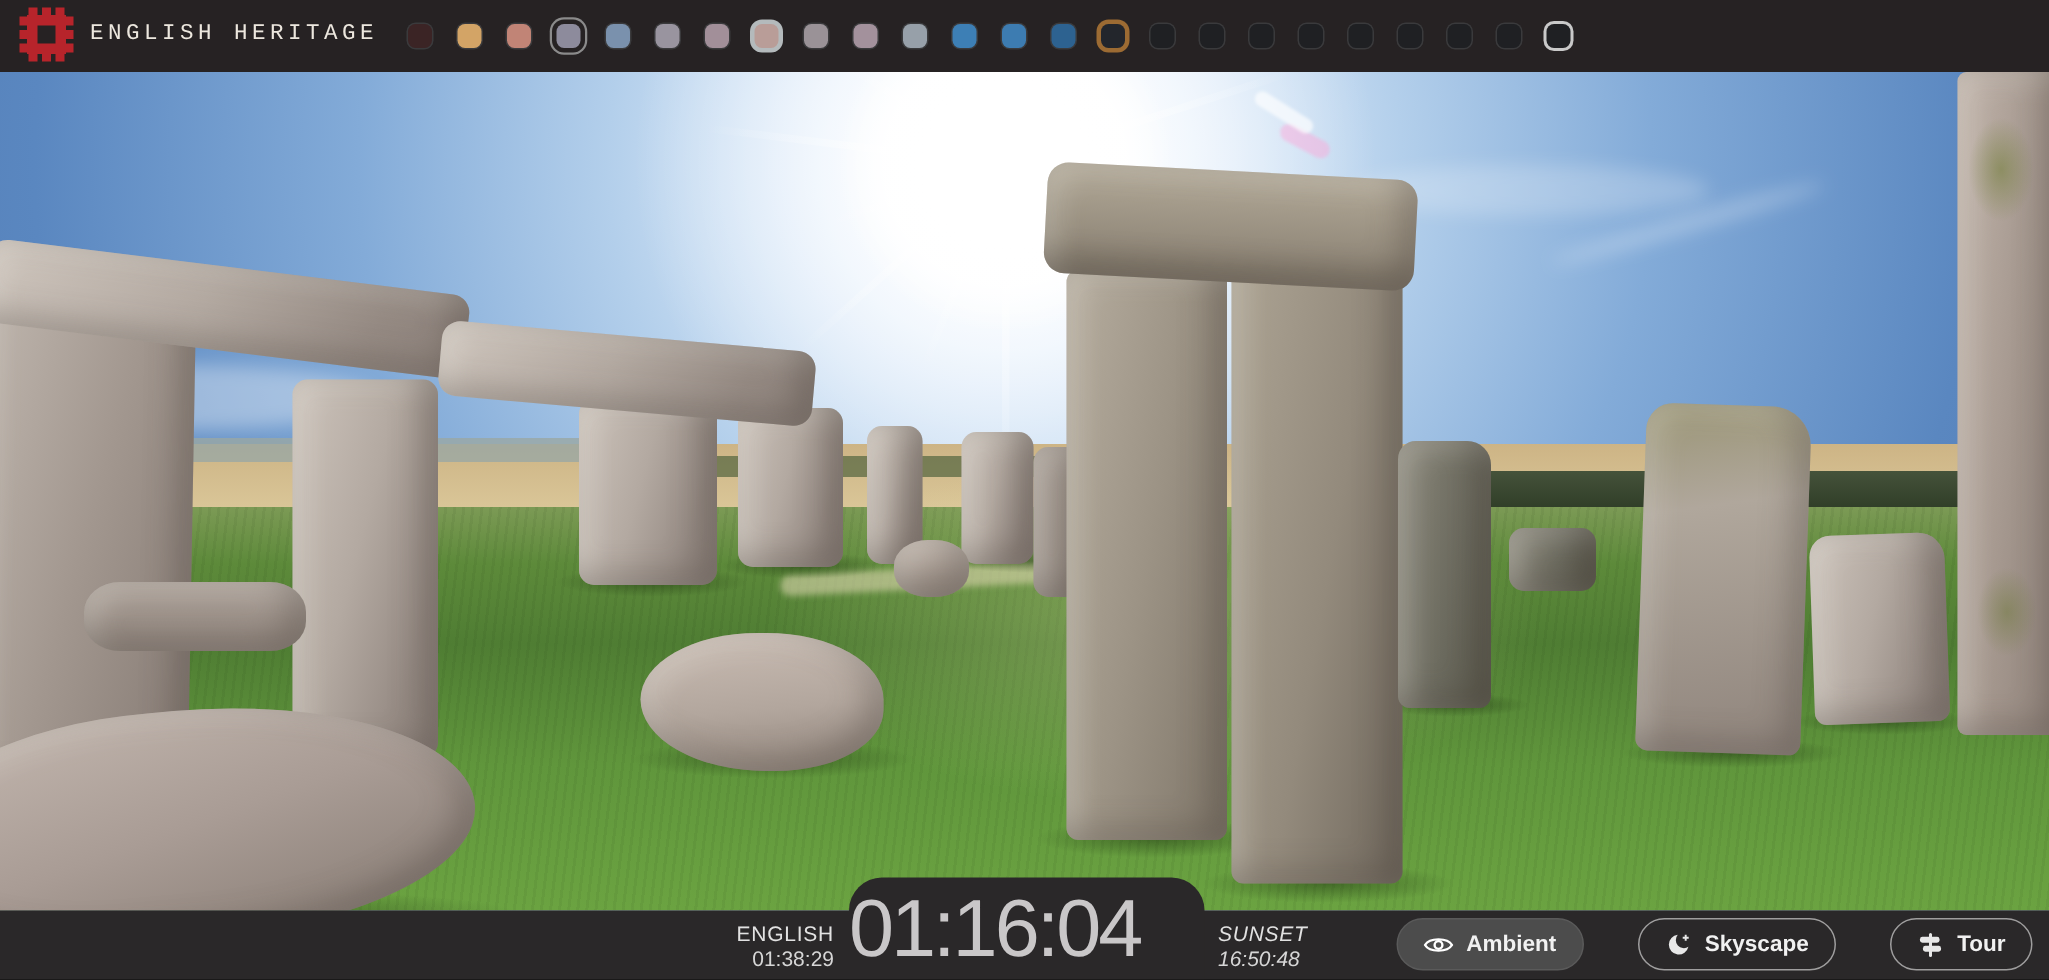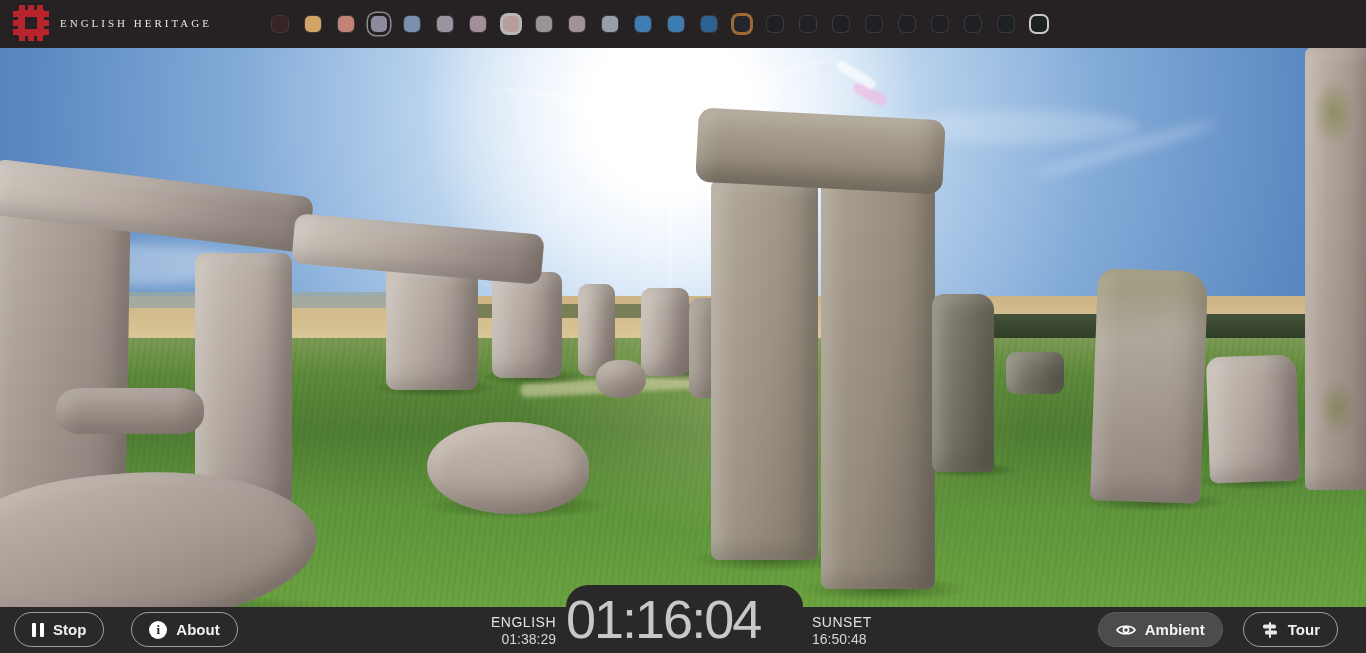--- a/index.html
+++ b/index.html
@@ -4,21 +4,21 @@
 <style>
   html,body{margin:0;padding:0;background:#111;}
   *{box-sizing:border-box;}
   #app{position:relative;width:1366px;height:653px;overflow:hidden;
        font-family:"Liberation Sans",sans-serif;background:#262223;}
 
   
   #topbar{position:absolute;left:0;top:0;width:1366px;height:48px;background:#262223;z-index:30;}
   .brand{position:absolute;left:12px;top:4px;display:flex;align-items:center;gap:10px;}
   .brand-text{display:flex;flex-direction:column;justify-content:center;}
-  .brand-line1{color:#ece7de;font-family:Liberation Serif, serif;font-size:11px;letter-spacing:3px;line-height:12px;}
+  .brand-line1{color:#ece7de;font-family:Liberation Mono, monospace;font-size:15px;letter-spacing:3px;line-height:12px;}
   .brand-line2{color:#ffffff;font-size:17px;letter-spacing:6.5px;line-height:20px;font-weight:400;}
   #swatch-row{position:absolute;left:272px;top:16px;display:flex;gap:17px;align-items:center;}
   .swatch{width:16px;height:16px;border-radius:5px;cursor:pointer;box-shadow:0 0 0 1px #3a3a3c;}
   .ring-none{}
   .ring-outline{box-shadow:0 0 0 3px #262223,0 0 0 4.5px #8b8b8b;}
   .ring-halo{box-shadow:0 0 0 3px #b4babc;}
   .ring-orange{box-shadow:0 0 0 3px #9c6b33;}
   .ring-light{box-shadow:0 0 0 2px #c9c9c9;}
 
   
@@ -39,27 +39,27 @@
   .darkstone{background:linear-gradient(100deg,#8a877b 0%,#6b6a5e 60%,#565548 100%);}
   .gshadow{position:absolute;background:radial-gradient(ellipse at center, rgba(22,42,12,.45) 0%, rgba(22,42,12,0) 70%);}
 
   
   #bottombar{position:absolute;left:0;bottom:0;width:1366px;height:46px;background:#2a2829;z-index:30;overflow:visible;}
   .pill{display:flex;align-items:center;gap:9px;height:35px;padding:0 17px;border:1px solid rgba(255,255,255,.55);
         border-radius:18px;background:transparent;color:#f1f1f1;font-weight:700;font-size:15px;cursor:pointer;
         font-family:"Liberation Sans",sans-serif;}
   .pill.filled{background:#4c4c4c;border-color:#5a5a5a;}
   .left-buttons{position:absolute;left:14px;top:5px;display:flex;gap:27px;}
-  .right-buttons{position:absolute;right:28px;top:5px;display:flex;gap:20px;}
+  .right-buttons{position:absolute;right:11px;top:5px;display:flex;gap:36px;}
   #clock-tab{position:absolute;left:566px;bottom:0;width:237px;height:68px;background:#2a2829;
              border-radius:22px 22px 0 0;display:flex;align-items:center;justify-content:flex-start;}
   #clock{color:#c9c7c8;font-size:54px;font-weight:200;letter-spacing:-2px;line-height:60px;}
   .suntime{position:absolute;top:7px;color:#e2e2e2;line-height:17px;}
   #sunrise-block{left:428px;width:128px;text-align:right;}
-  #sunset-block{left:812px;width:140px;text-align:left;}
+  #sunset-block{left:812px;width:140px;text-align:left;font-style:italic;}
   .suntime .lbl{font-size:14px;letter-spacing:.5px;font-weight:400;}
   .suntime .tm{font-size:14px;color:#d6d6d6;}
 
   
   .icon{display:inline-flex;align-items:center;justify-content:center;}
   .pause-icon span{display:inline-block;width:4px;height:14px;background:#fff;border-radius:1px;}
   .pause-icon span+span{margin-left:4px;}
   .info-icon{width:18px;height:18px;border-radius:50%;background:#fff;color:#2a2829;
              font-family:"Liberation Serif",serif;font-weight:700;font-size:13px;line-height:18px;justify-content:center;}
 </style>
@@ -196,33 +196,20 @@
     <div class="abs" style="left:1318px;top:330px;width:40px;height:60px;border-radius:50%;background:radial-gradient(ellipse, rgba(110,120,58,.5), rgba(110,120,58,0) 70%);"></div>
 
     <div class="stone" style="left:56px;top:340px;width:148px;height:46px;border-radius:24px/20px;background:linear-gradient(180deg,#aca199,#8f847c);"></div>
     <div class="stone" style="left:596px;top:312px;width:50px;height:38px;border-radius:45%;background:linear-gradient(180deg,#bcb0a7,#978c83);"></div>
     <div class="stone" style="left:427px;top:374px;width:162px;height:92px;border-radius:50% 50% 46% 54%;background:linear-gradient(175deg,#cabdb4 0%,#b2a69d 55%,#92867d 100%);"></div>
     <div class="stone" style="left:-55px;top:425px;width:372px;height:152px;border-radius:45% 55% 50% 40%;transform:rotate(-5deg);background:linear-gradient(165deg,#c4b8b0 0%,#a99c95 50%,#857a72 100%);"></div>
   </div>
 
   <div id="bottombar">
 
-    <div class="left-buttons">
-      <button class="pill">
-        <span class="icon pause-icon">
-            <span></span>
-            <span></span>
-          </span>
-        <span>Stop</span>
-      </button>
-      <button class="pill">
-        <span class="icon info-icon">i</span>
-        <span>About</span>
-      </button>
-    </div>
 
     <div id="sunrise-block" class="suntime">
       <div class="lbl">ENGLISH</div>
       <div class="tm">01:38:29</div>
     </div>
 
     <div id="clock-tab">
       <span id="clock">01:16:04</span>
     </div>
 
@@ -236,20 +223,29 @@
         <span class="icon">
           <svg width="20" height="14" viewBox="0 0 20 14" fill="none" stroke="#ffffff" stroke-width="1.6">
             <path d="M1 7 C4 2, 16 2, 19 7 C16 12, 4 12, 1 7 Z"></path>
             <circle cx="10" cy="7" r="2.6"></circle>
           </svg>
         </span>
         <span>Ambient</span>
       </button>
       <button class="pill">
         <span class="icon">
+          <svg width="18" height="18" viewBox="0 0 18 18">
+            <path d="M8.5 2.2 A6.6 6.6 0 1 0 15.6 10.2 A5.4 5.4 0 0 1 8.5 2.2 Z" fill="#e8e8e8"></path>
+            <path d="M13.8 2.2 v4 M11.8 4.2 h4" stroke="#e8e8e8" stroke-width="1.3"></path>
+          </svg>
+        </span>
+        <span>Skyscape</span>
+      </button>
+      <button class="pill">
+        <span class="icon">
           <svg width="18" height="18" viewBox="0 0 18 18" fill="#e8e8e8">
             <rect x="8" y="1" width="2" height="16" rx="1"></rect>
             <rect x="2" y="3.5" width="13" height="4" rx="1.6"></rect>
             <rect x="4" y="9.5" width="12" height="4" rx="1.6"></rect>
           </svg>
         </span>
         <span>Tour</span>
       </button>
     </div>
   </div>

